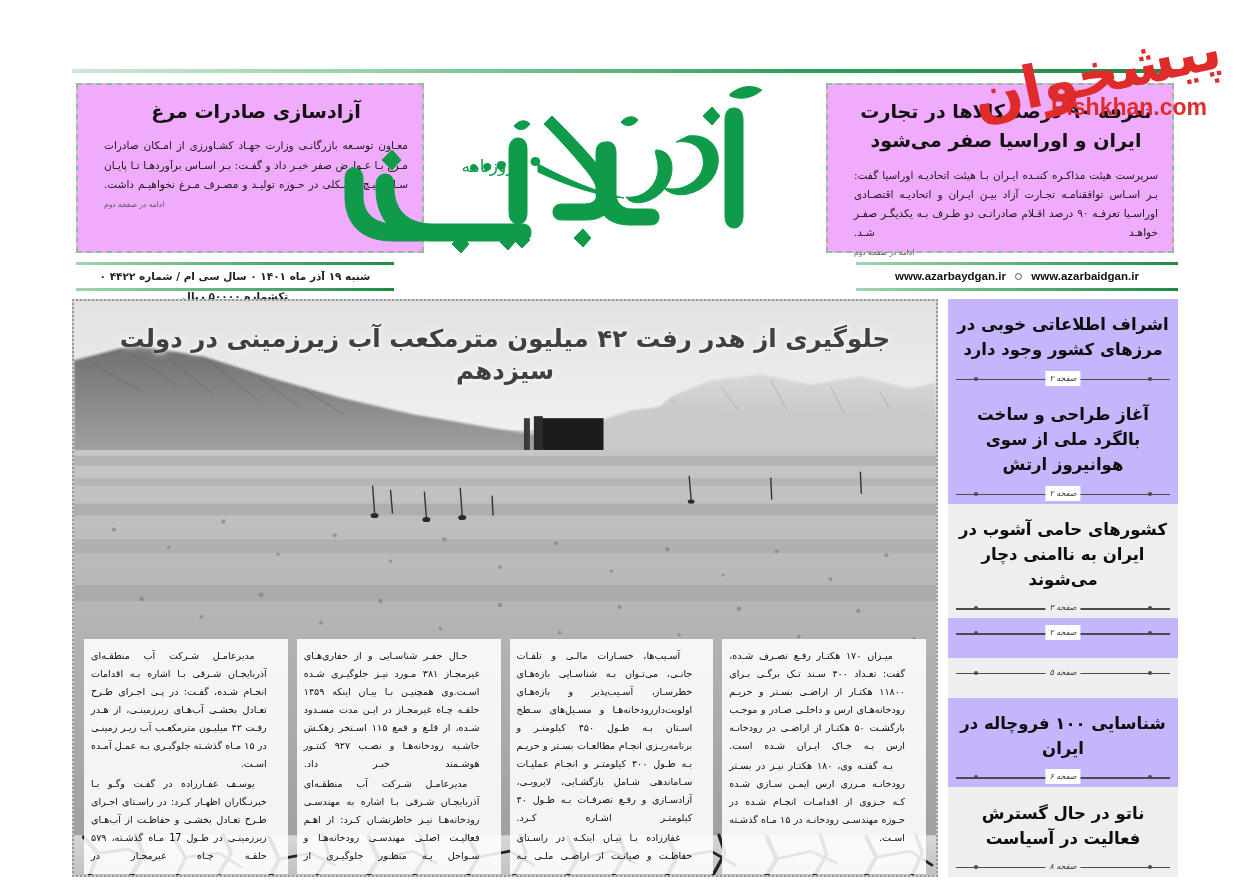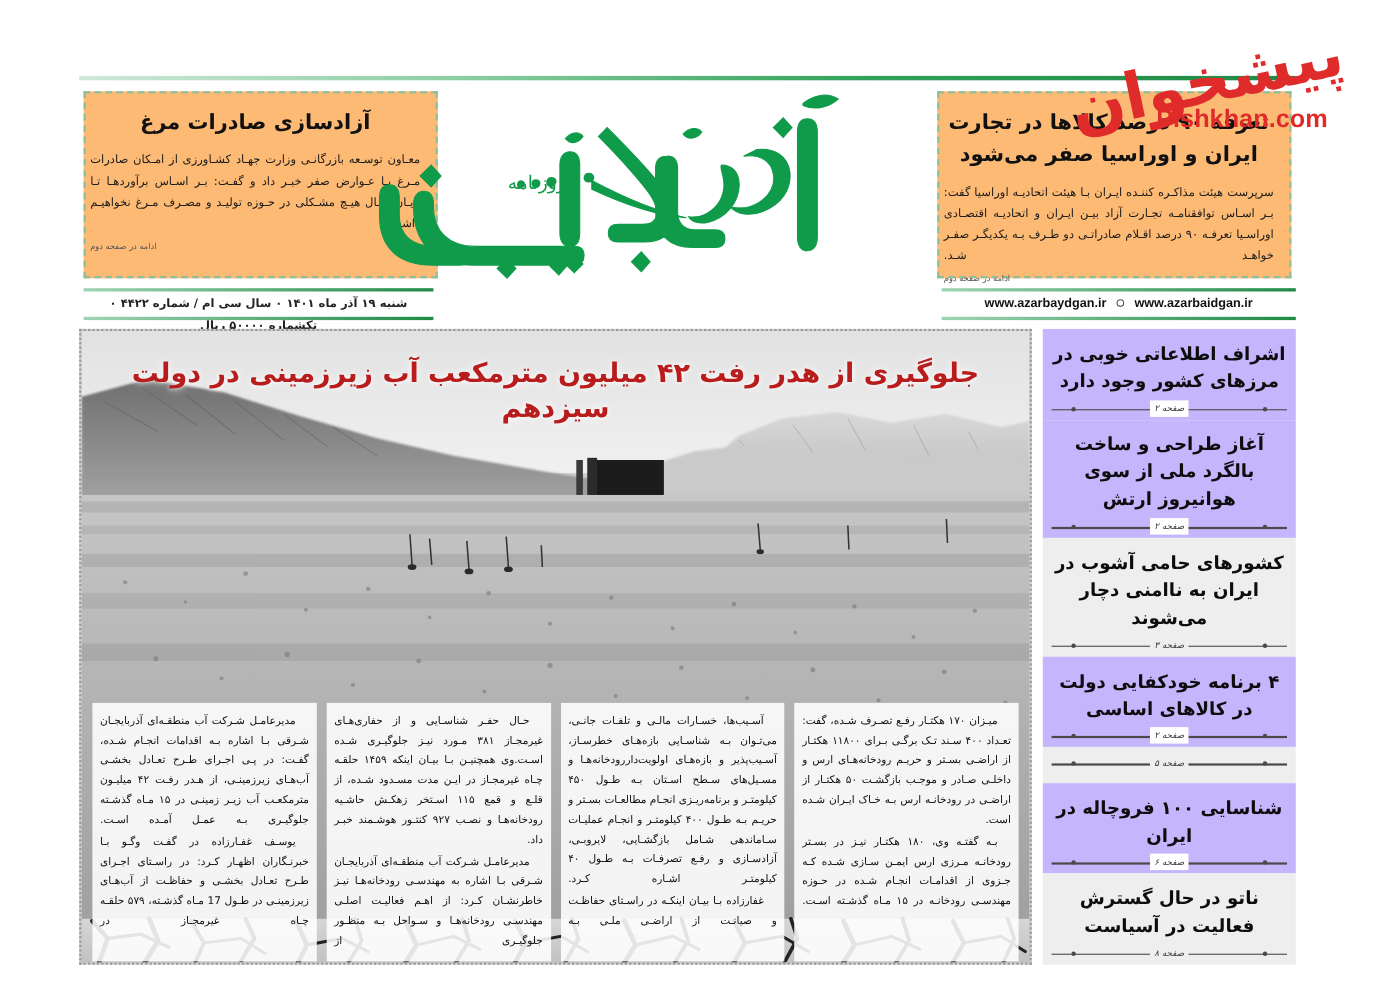--- a/index.html
+++ b/index.html
@@ -57,24 +57,24 @@
 
   
   .header {
     position: absolute;
     left: 72px; top: 75px; width: 1106px; height: 185px;
   }
 
   .teaser {
     position: absolute;
     top: 8px;
-    width: 322px; height: 170px;
-    background: #fdba74;
+    width: 348px; height: 170px;
+    background: #f0abfc;
     border: 2px dashed #8fbf9a;
-    padding: 12px 14px 8px 4px;
+    padding: 12px 14px 8px 26px;
     text-align: center;
     direction: rtl;
   }
   .teaser.left  { left: 4px; }
   .teaser.right { right: 4px; }
 
   .teaser-title {
     font-size: 19px;
     font-weight: bold;
     color: #111;
@@ -153,42 +153,42 @@
   .photo-canvas { position: absolute; inset: 0; }
   .photo-canvas svg { width: 100%; height: 100%; display: block; }
 
   .main-headline {
     position: absolute;
     right: 10px; top: 22px;
     left: 10px;
     text-align: center;
     font-size: 24.5px;
     font-weight: bold;
-    color: #b91c1c;
+    color: #404040;
     direction: rtl;
     line-height: 1.3;
     z-index: 6;
     text-shadow: 0 0 4px rgba(255,255,255,.85), 0 0 9px rgba(255,255,255,.7);
   }
 
   
   .article-cols {
     position: absolute;
     left: 10px; right: 10px;
     top: 338px;
     display: flex;
     flex-direction: row;
     gap: 9px;
     z-index: 6;
     direction: rtl;
   }
   .art-col {
     flex: 1 1 0;
     background: rgba(255,255,255,0.88);
-    padding: 8px 7px 7px 7px;
+    padding: 8px 21px 7px 7px;
     font-size: 9.6px;
     line-height: 1.88;
     color: #0d0d0d;
     text-align: justify;
     text-align-last: justify;
     direction: rtl;
   }
   .art-col p { margin: 0 0 2px 0; text-indent: 12px; }
 
   
@@ -541,21 +541,20 @@
       <div class="sb-title">کشورهای حامی آشوب در ایران به ناامنی دچار می‌شوند</div>
       <div class="sb-sep">
         <span class="line"></span>
         <span class="dot a"></span>
         <span class="dot b"></span>
         <span class="pg">صفحه ۳</span>
       </div>
     </div>
 
     <div class="sb-item plain">
-      <div class="sb-title">۴ برنامه خودکفایی دولت در کالاهای اساسی</div>
       <div class="sb-sep">
         <span class="line"></span>
         <span class="dot a"></span>
         <span class="dot b"></span>
         <span class="pg">صفحه ۲</span>
       </div>
     </div>
 
     <div class="sb-item shade">
       <div class="sb-sep">

